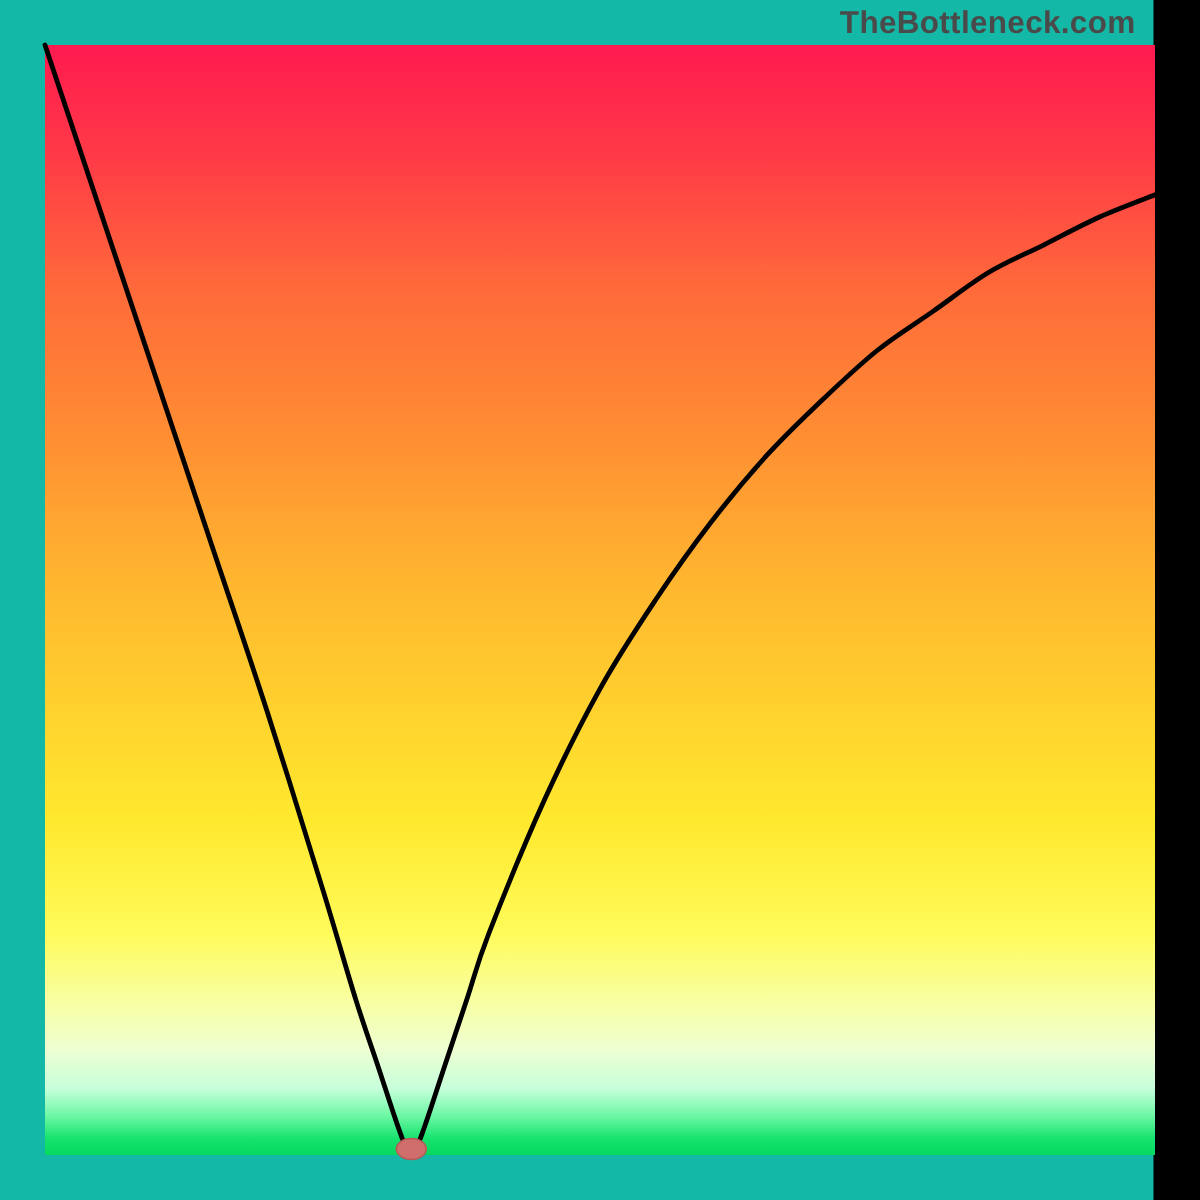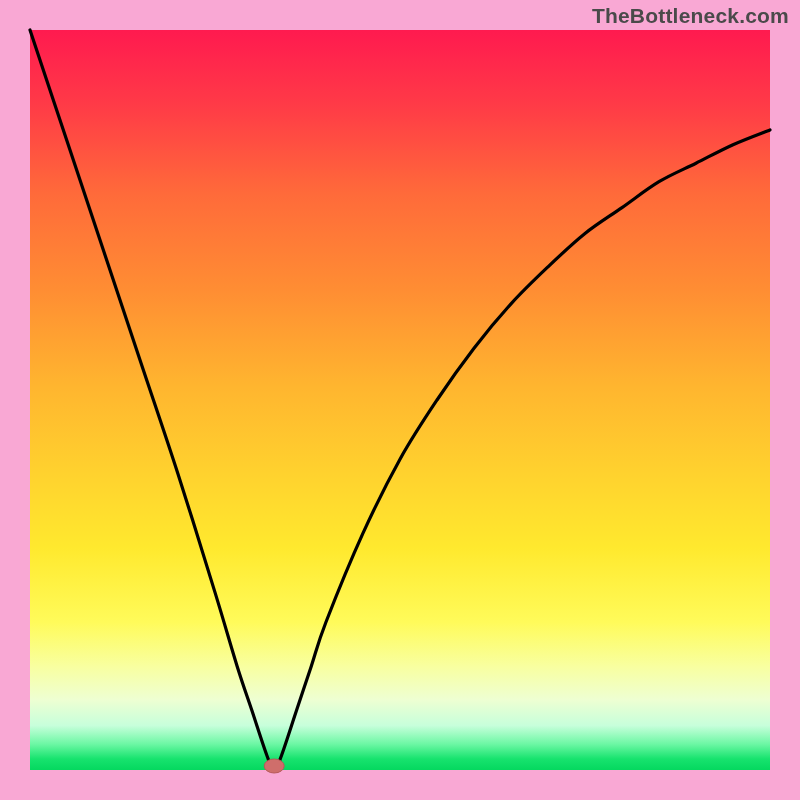--- a/index.html
+++ b/index.html
@@ -8,22 +8,21 @@
     width: 800px;
     height: 800px;
     background: #000;
     overflow: hidden;
     font-family: Arial, Helvetica, sans-serif;
   }
   .outer {
     position: relative;
     width: 769px;
     height: 800px;
-    background: #f9a8d4;
-    padding-left: 32px;
+    background: #14b8a6;
   }
   .watermark {
     position: absolute;
     top: 4px;
     right: 12px;
     color: #4a4a4a;
     font-size: 21px;
     font-weight: 600;
     letter-spacing: 0.2px;
     user-select: none;

